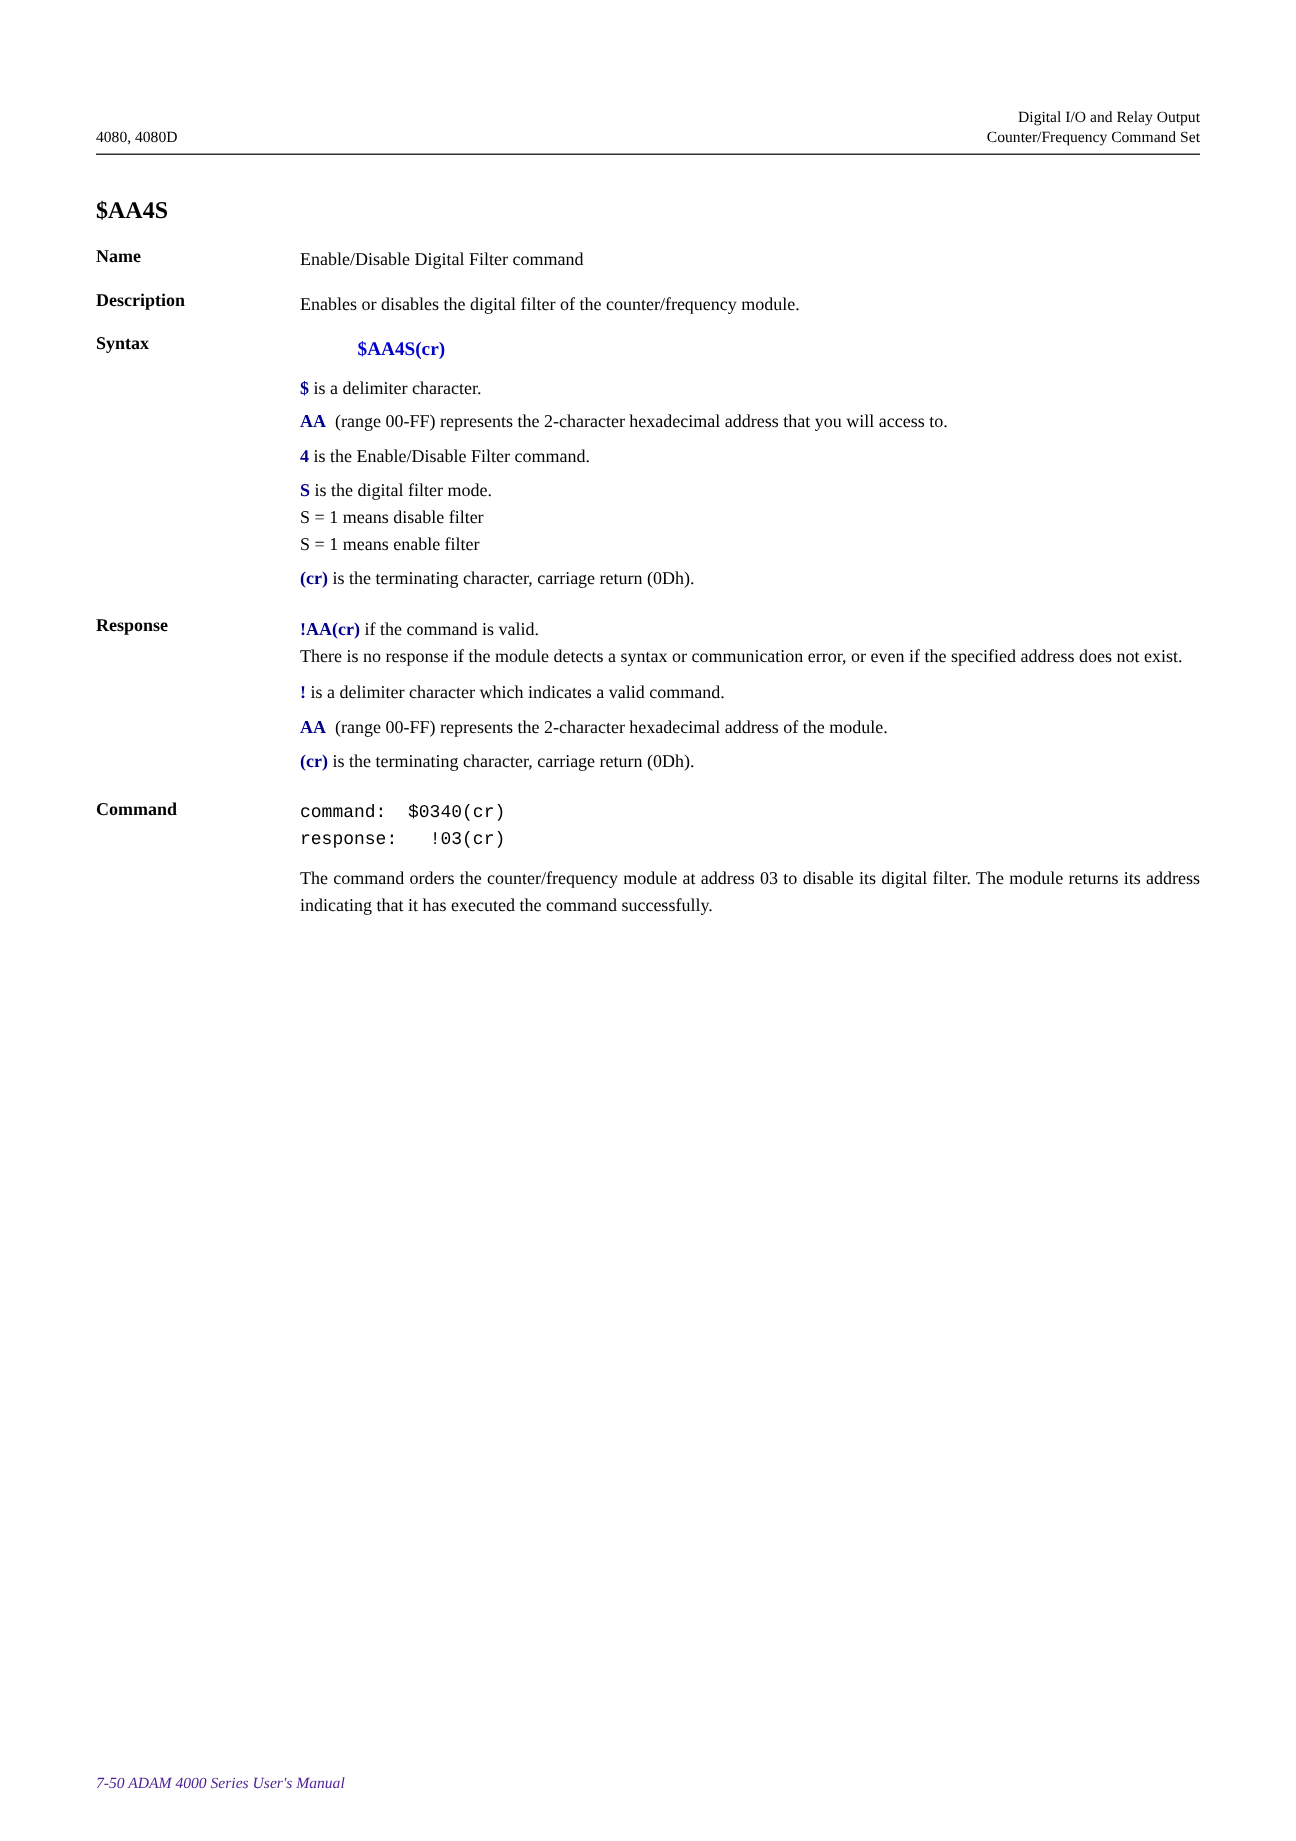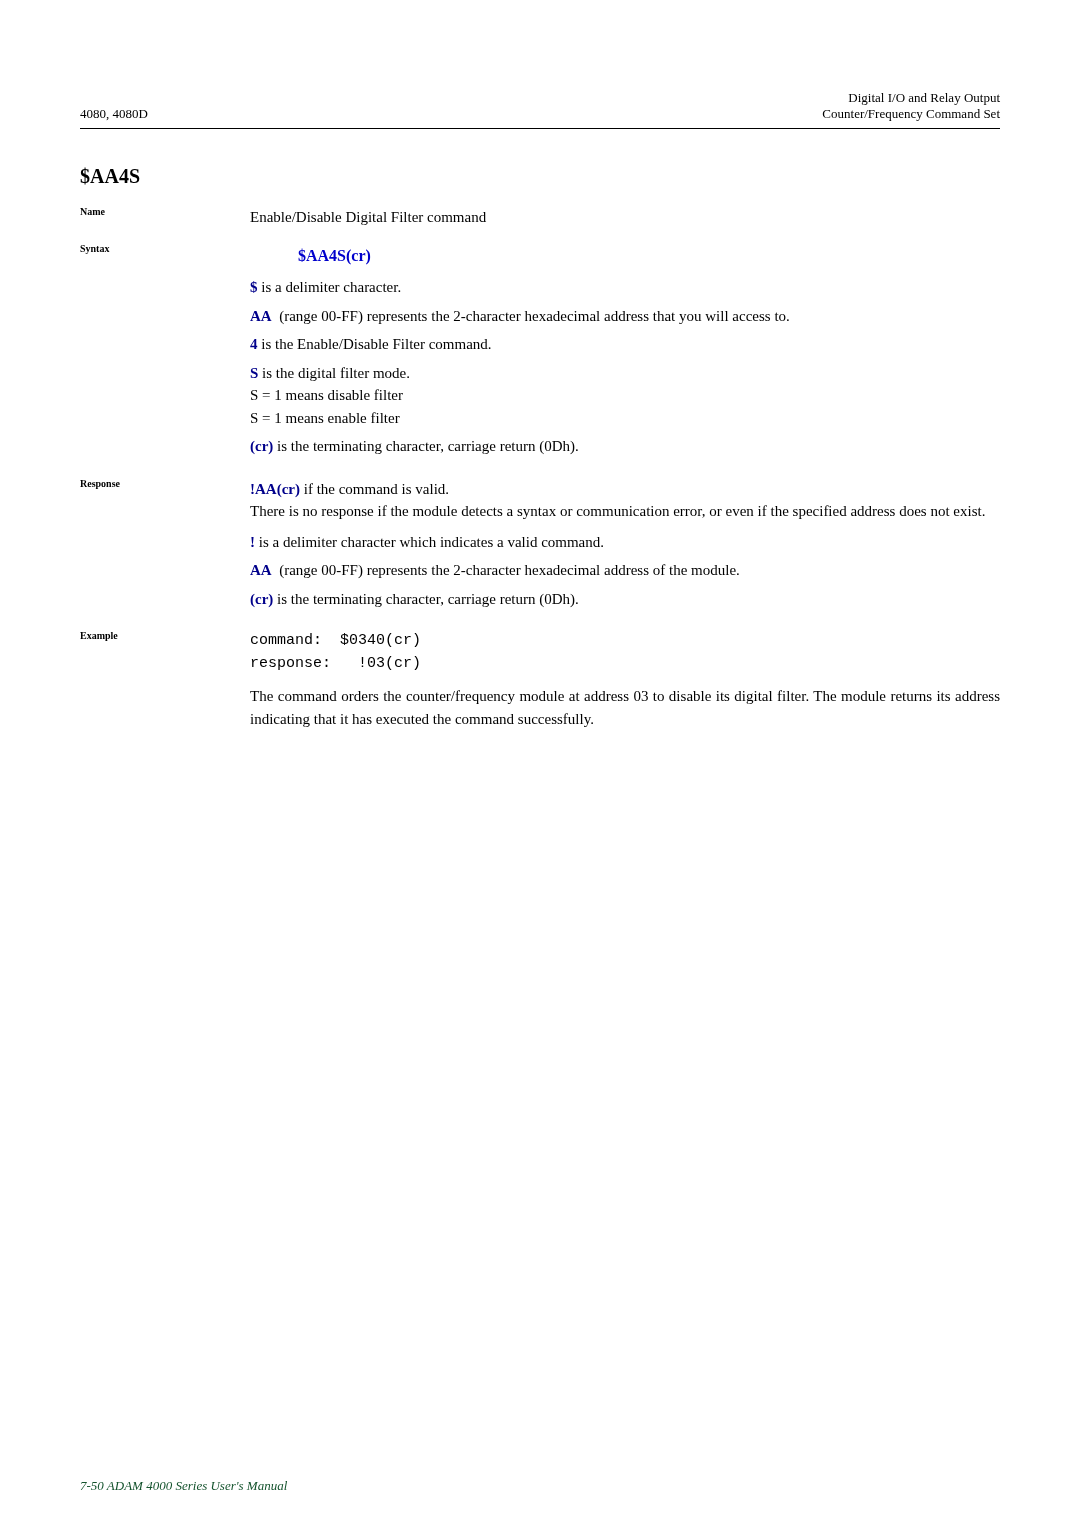--- a/index.html
+++ b/index.html
@@ -62,21 +62,21 @@
     }
 
     .content-table tr td {
       vertical-align: top;
       padding-bottom: 14px;
     }
 
     .label-cell {
       width: 170px;
       font-weight: bold;
-      font-size: 10px;
+      font-size: 15px;
       padding-right: 20px;
       vertical-align: top;
     }
 
     .value-cell {
       font-size: 15px;
       line-height: 1.5;
       text-align: justify;
     }
 
@@ -107,21 +107,21 @@
       margin-bottom: 6px;
       line-height: 1.5;
     }
 
     
     .footer {
       position: absolute;
       bottom: 40px;
       left: 80px;
       font-size: 13px;
-      color: #14532d;
+      color: #4c1d95;
       font-style: italic;
     }
   </style>
 </head>
 <body>
 
 <div class="page">
 
   <div class="header">
     <div class="header-left">4080, 4080D</div>
@@ -134,20 +134,24 @@
   <div class="command-title">$AA4S</div>
 
   <table class="content-table">
     <tbody>
 
       <tr>
         <td class="label-cell">Name</td>
         <td class="value-cell">Enable/Disable Digital Filter command</td>
       </tr>
 
+      <tr>
+        <td class="label-cell">Description</td>
+        <td class="value-cell">Enables or disables the digital filter of the counter/frequency module.</td>
+      </tr>
 
       <tr>
         <td class="label-cell">Syntax</td>
         <td class="value-cell syntax-block">
           <div class="syntax-main">$AA4S(cr)</div>
           <div class="syntax-line">
             <span class="bold-blue">$</span> is a delimiter character.
           </div>
           <div class="syntax-line">
             <span class="bold-blue">AA</span>&nbsp; (range 00-FF) represents the 2-character hexadecimal address that you will access to.
@@ -179,21 +183,21 @@
           <div class="syntax-line">
             <span class="bold-blue">AA</span>&nbsp; (range 00-FF) represents the 2-character hexadecimal address of the module.
           </div>
           <div class="syntax-line">
             <span class="bold-blue">(cr)</span> is the terminating character, carriage return (0Dh).
           </div>
         </td>
       </tr>
 
       <tr>
-        <td class="label-cell">Example</td>
+        <td class="label-cell">Command</td>
         <td class="value-cell">
           <div style="margin-bottom: 10px; font-family: Liberation Mono, monospace;">
             <span>command:&nbsp;&nbsp;</span><span>$0340(cr)</span><br>
             <span>response:&nbsp;&nbsp;&nbsp;</span><span>!03(cr)</span>
           </div>
           <p>The command orders the counter/frequency module at address 03 to disable its digital filter. The module returns its address indicating that it has executed the command successfully.</p>
         </td>
       </tr>
 
     </tbody>

